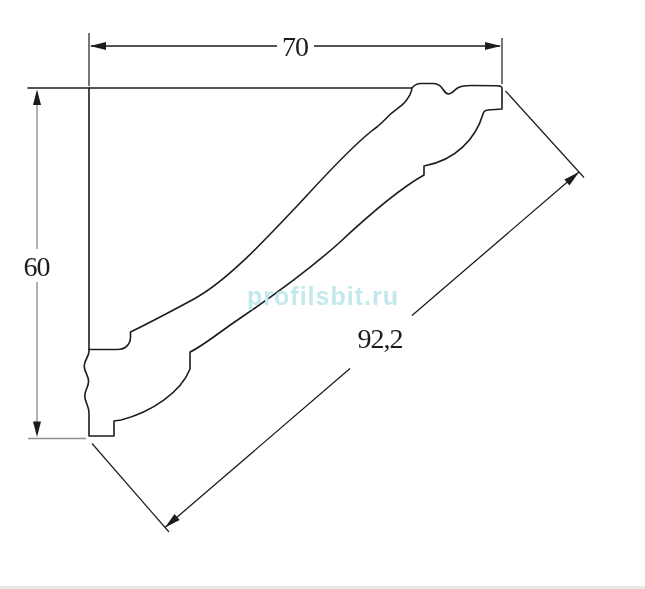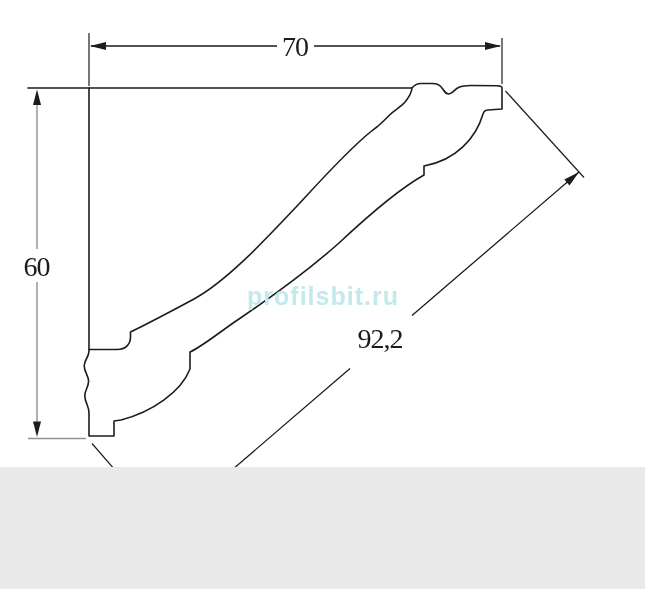--- a/index.html
+++ b/index.html
@@ -4,21 +4,21 @@
 <style>
   :root{
     --color-line:#1c1c1c;
     --color-secondary-line:#909090;
     --color-watermark:#c3e9ec;
     --color-background:#ffffff;
   }
   html,body{margin:0;padding:0;background:#e9e9e9;}
   .canvas{
     position:relative;
-    width:645px;height:467px;
+    width:645px;height:586px;
     background:var(--color-background);
     overflow:hidden;
   }
   svg{position:absolute;left:0;top:0;}
   .outline{fill:#ffffff;stroke:var(--color-line);stroke-width:1.6;stroke-linejoin:round;stroke-linecap:round;}
   .refline{fill:none;stroke:var(--color-line);stroke-width:1.6;stroke-linecap:round;}
   .dimline{fill:none;stroke:var(--color-line);stroke-width:1.3;stroke-linecap:butt;}
   .dimline-gray{fill:none;stroke:var(--color-secondary-line);stroke-width:1.4;stroke-linecap:butt;}
   .extline{fill:none;stroke:var(--color-line);stroke-width:1.2;stroke-linecap:butt;}
   .extline-gray{fill:none;stroke:var(--color-secondary-line);stroke-width:1.4;stroke-linecap:butt;}

